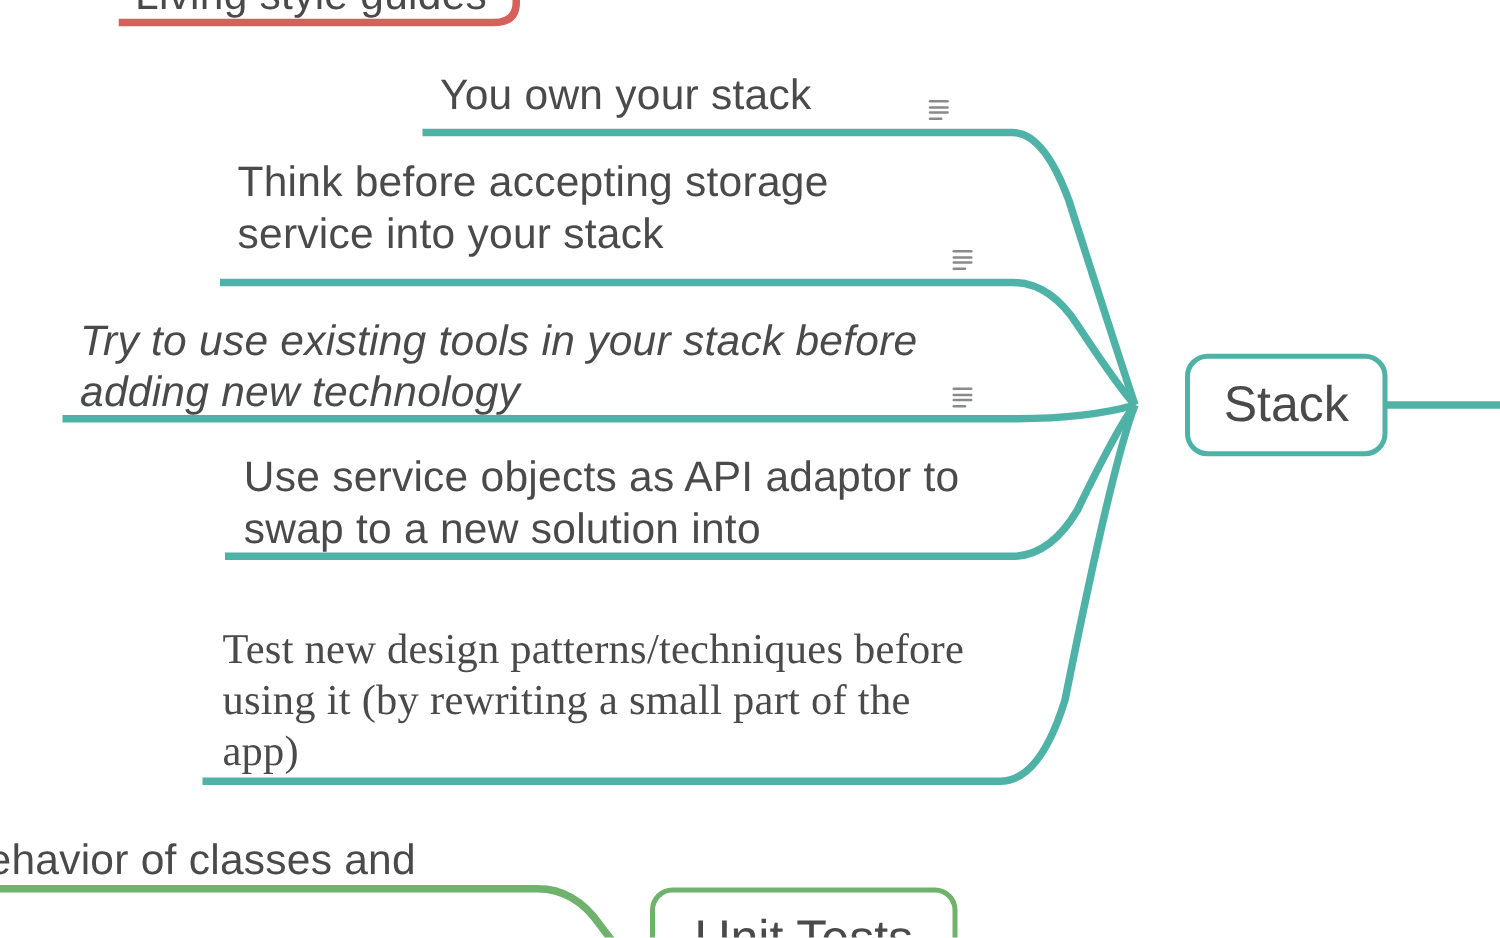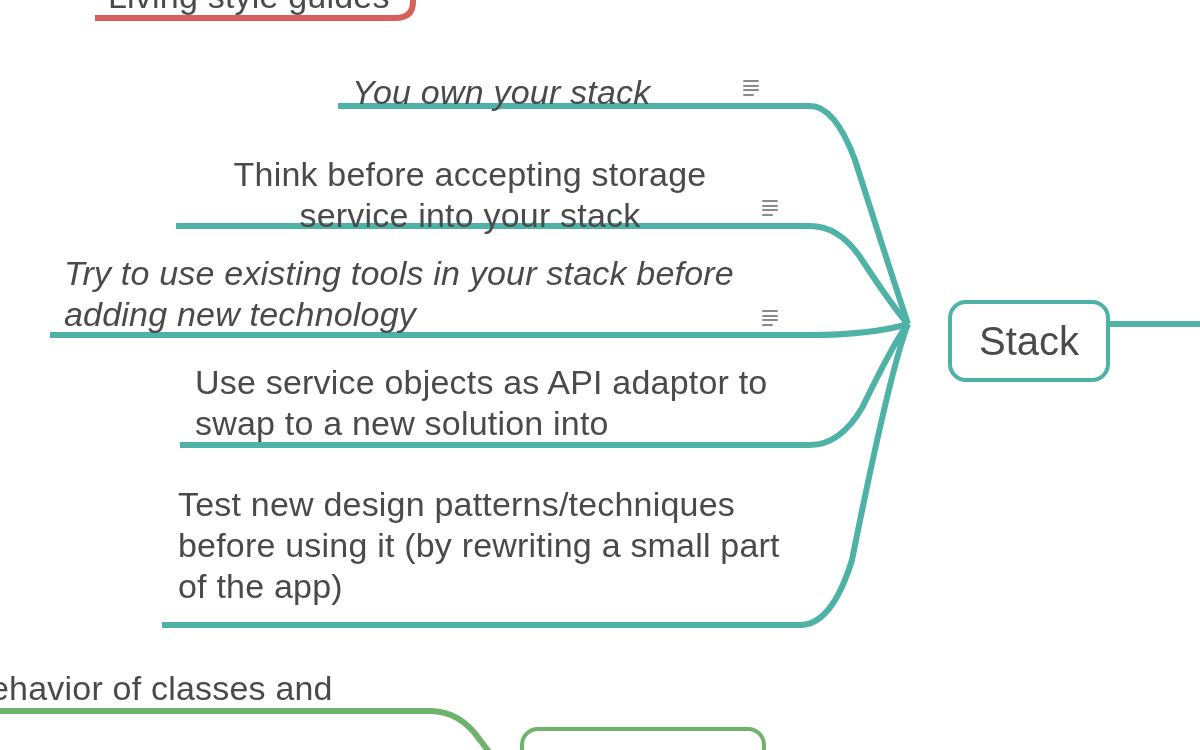--- a/index.html
+++ b/index.html
@@ -30,21 +30,20 @@
     position: absolute;
     border: 4px solid;
     border-radius: 18px;
     background: #fff;
     font-size: 40px;
     display: flex;
     align-items: center;
     justify-content: center;
     padding: 6px 28px;
     box-sizing: border-box;
-    margin-top: 17px;
   }
   .notes-icon {
     position: absolute;
     width: 16px; height: 16px;
     display: flex; flex-direction: column; justify-content: space-between;
   }
   .notes-icon span {
     display:block; height:2px; background:#8a8a8a; border-radius:1px;
   }
   .notes-icon span:nth-child(1){ width:100%; }
@@ -67,31 +66,31 @@
 
   <path d="M 1108 324 L 1200 324" stroke="#4fb2a6" stroke-width="6" fill="none"></path>
 
   <path d="M -20 711 L 430 711 Q 460 711 480 740 Q 495 760 506 772" stroke="#6fb26b" stroke-width="6" fill="none"></path>
 </svg>
 
 <div class="node-label" style="left:108px; top:-24px; width:300px;">
   <span>Living style guides</span>
 </div>
 
-<div class="node-label" style="left:352px; top:72px; width:430px;font-style:italic;">
+<div class="node-label" style="left:352px; top:56px; width:430px;">
   <span>You own your stack</span>
 </div>
 <div class="notes-icon" style="left:743px; top:80px;">
   <span></span>
     <span></span>
     <span></span>
     <span></span>
 </div>
 
-<div class="node-label" style="left:190px; top:154px; width:560px;text-align:center;">
+<div class="node-label" style="left:190px; top:126px; width:560px;">
   <span>Think before accepting storage service into your stack</span>
 </div>
 <div class="notes-icon" style="left:762px; top:200px;">
   <span></span>
     <span></span>
     <span></span>
     <span></span>
 </div>
 
 <div class="node-label" style="left:64px; top:253px; width:680px;font-style:italic;">
@@ -101,21 +100,21 @@
   <span></span>
     <span></span>
     <span></span>
     <span></span>
 </div>
 
 <div class="node-label" style="left:195px; top:362px; width:600px;">
   <span>Use service objects as API adaptor to swap to a new solution into</span>
 </div>
 
-<div class="node-label" style="left:178px; top:484px; width:620px;">
+<div class="node-label" style="left:178px; top:500px; width:620px;font-family:Liberation Serif, serif;">
   <span>Test new design patterns/techniques before using it (by rewriting a small part of the app)</span>
 </div>
 
 <div class="node-box" style="left:948px; top:283px; width:162px; height:82px; border-color:#4fb2a6;">
   <span>Stack</span>
 </div>
 
 <div class="node-label" style="left:-10px; top:668px; width:420px;">
   <span>ehavior of classes and</span>
 </div>

